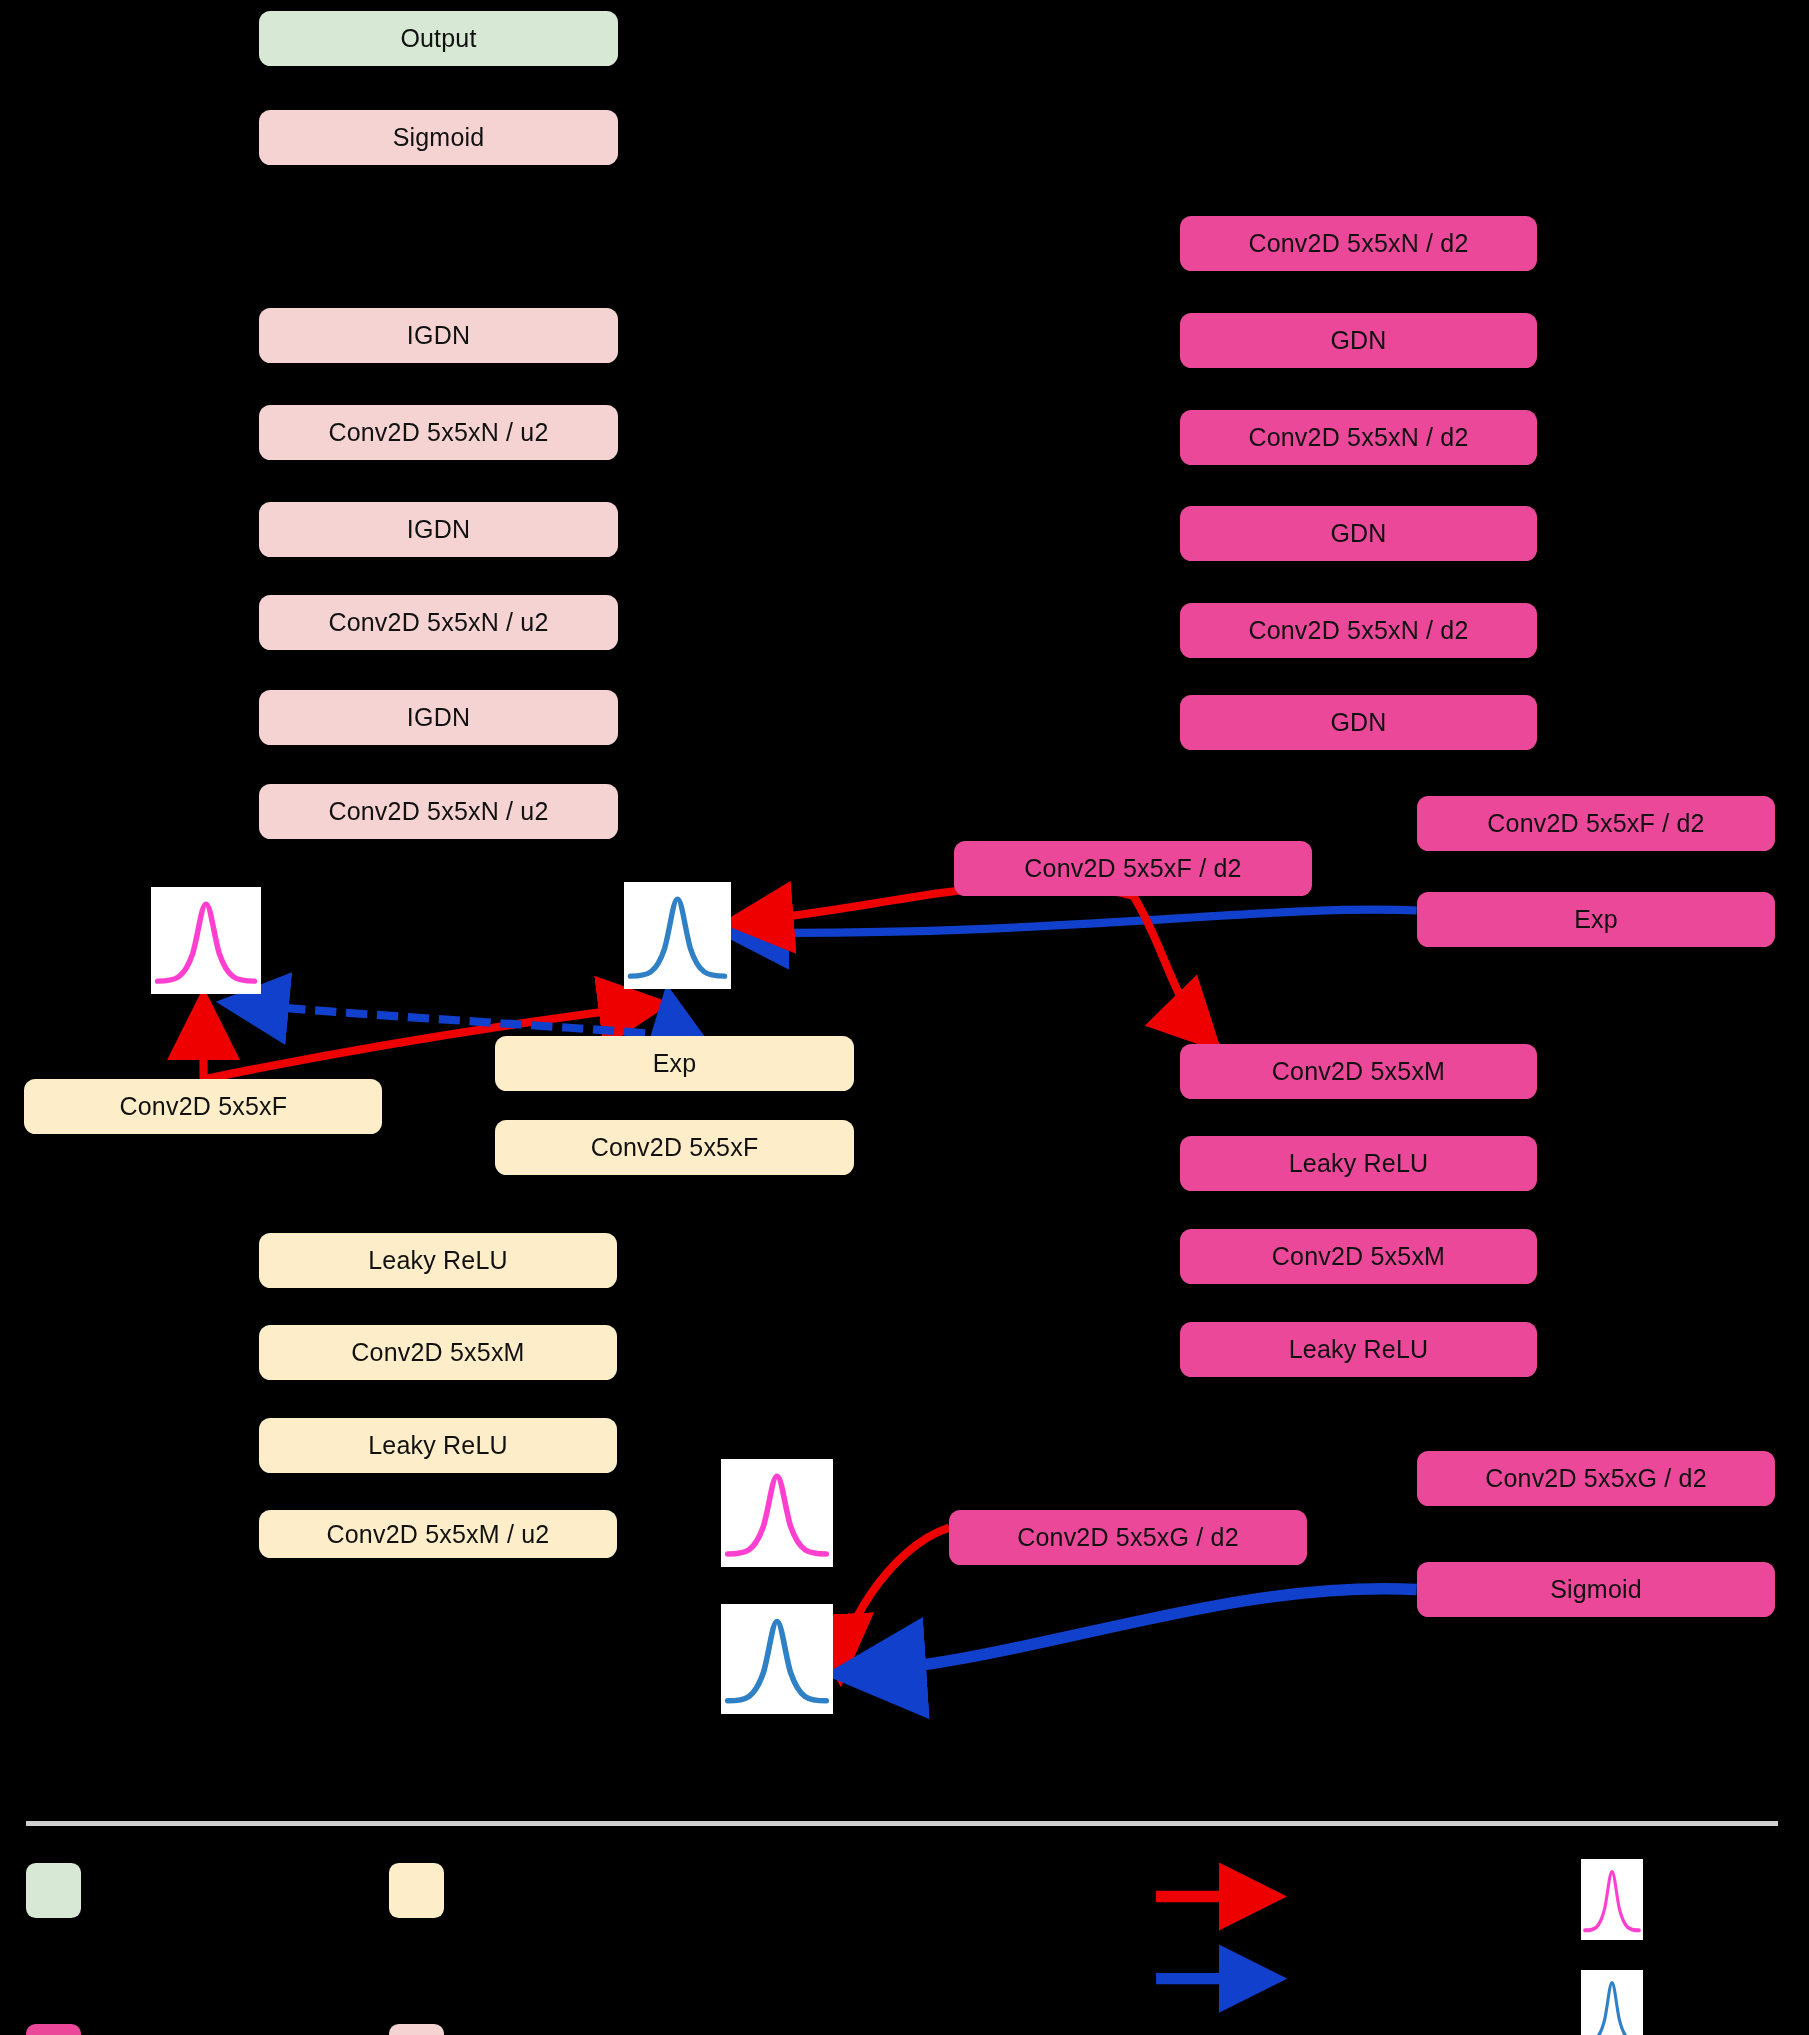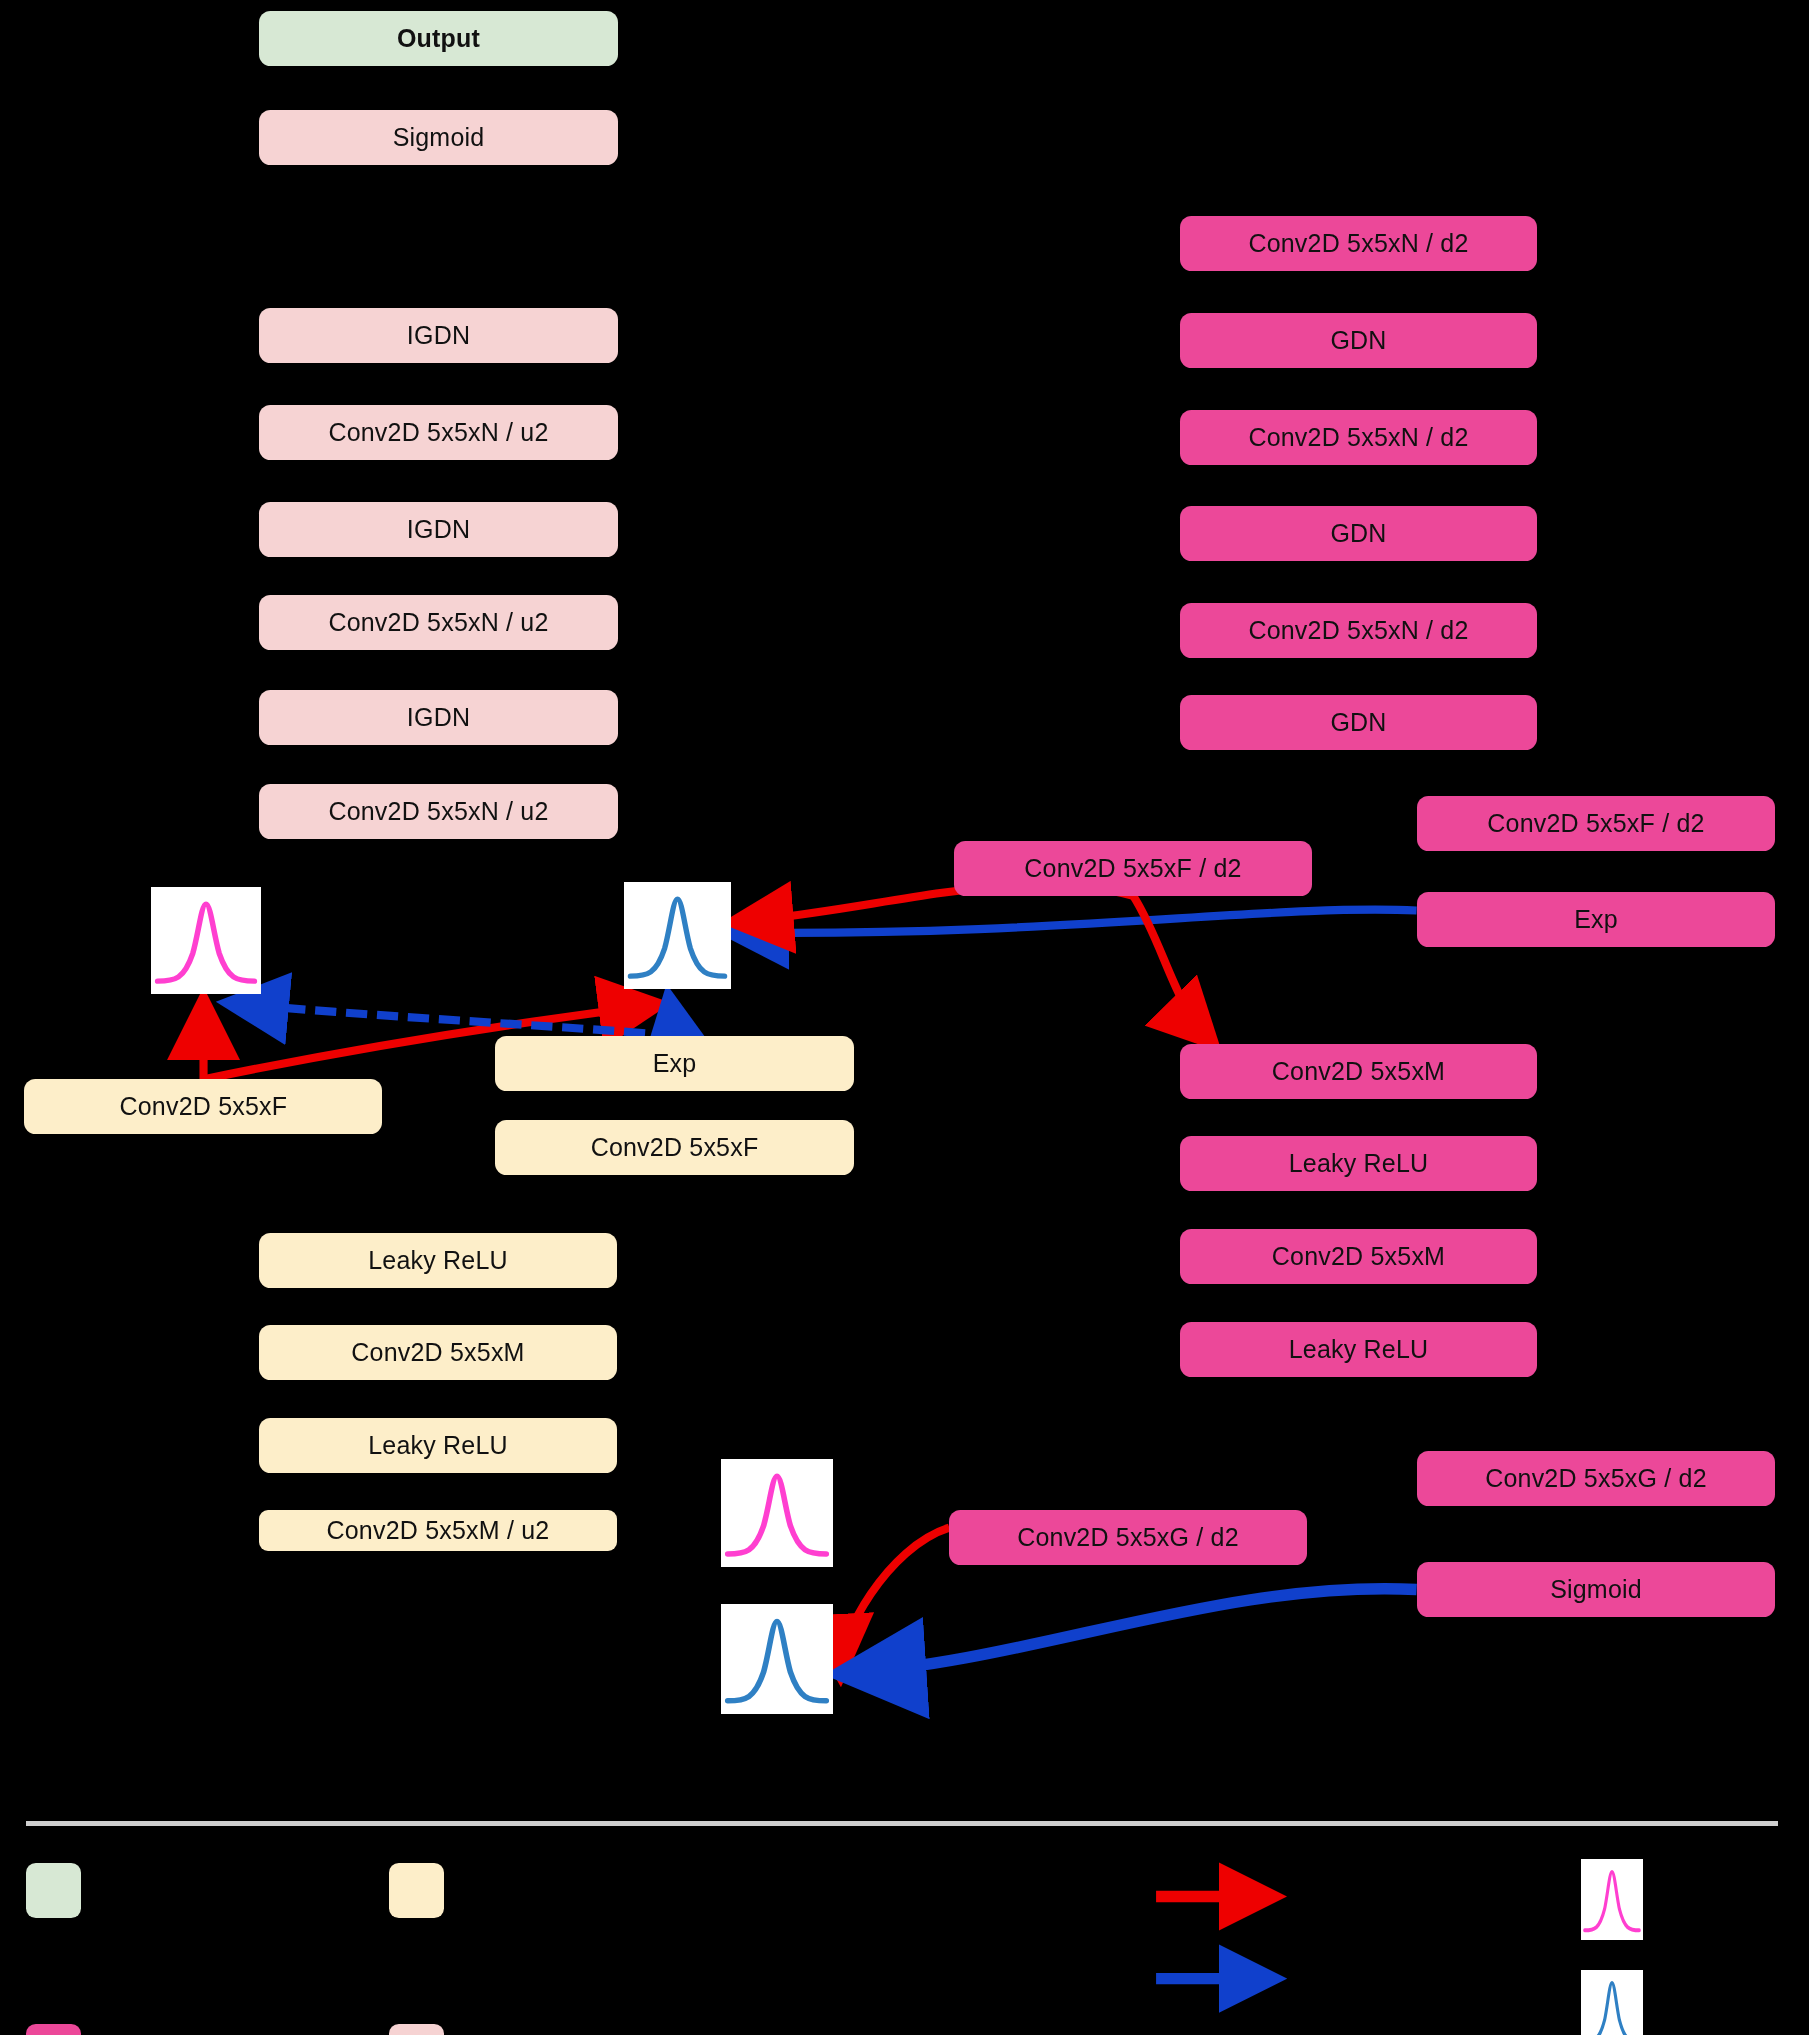--- a/index.html
+++ b/index.html
@@ -66,21 +66,21 @@
      magenta gaussian : blue dashed long left --&gt;
     <path d="M830,1272 C700,1260 480,1250 285,1232" fill="none" stroke="#1040cc" stroke-width="10" stroke-dasharray="26 12" marker-end="url(#ah-blue)"></path>
 
      blue gaussian (lower) : red --&gt;
     <path d="M1166,1876 C1090,1900 1030,2010 1032,2052" fill="none" stroke="#ee0000" stroke-width="10" marker-end="url(#ah-red)"></path>
 
      blue gaussian (lower) : blue S-curve --&gt;
     <path d="M1740,1952 C1500,1940 1270,2040 1040,2055" fill="none" stroke="#1040cc" stroke-width="14" marker-end="url(#ah-blue)"></path>
   </svg>
 
-<div class="node n-green" style="left: 259px; top: 10.6px; width: 359px; height: 55px; font-weight: bold;">
+<div class="node n-green" style="left: 259px; top: 10.6px; width: 359px; height: 55px;">
       <span>Output</span>
     </div>
     <div class="node n-pink" style="left: 259px; top: 110px; width: 359px; height: 55px;">
       <span>Sigmoid</span>
     </div>
     <div class="node n-pink" style="left: 259px; top: 308px; width: 359px; height: 55px;">
       <span>IGDN</span>
     </div>
     <div class="node n-pink" style="left: 259px; top: 405px; width: 359px; height: 55px;">
       <span>Conv2D 5x5xN / u2</span>
@@ -126,21 +126,21 @@
     </div>
     <div class="node n-cream" style="left: 259px; top: 1233px; width: 358px; height: 55px;">
       <span>Leaky ReLU</span>
     </div>
     <div class="node n-cream" style="left: 259px; top: 1325px; width: 358px; height: 55px;">
       <span>Conv2D 5x5xM</span>
     </div>
     <div class="node n-cream" style="left: 259px; top: 1418px; width: 358px; height: 55px;">
       <span>Leaky ReLU</span>
     </div>
-    <div class="node n-cream" style="left: 259px; top: 1510px; width: 358px; height: 41px; border-radius: 9px;">
+    <div class="node n-cream" style="left: 259px; top: 1510px; width: 358px; height: 48px;">
       <span>Conv2D 5x5xM / u2</span>
     </div>
     <div class="node n-blue" style="left: 1417px; top: 796px; width: 358px; height: 55px;">
       <span>Conv2D 5x5xF / d2</span>
     </div>
     <div class="node n-blue" style="left: 1417px; top: 892px; width: 358px; height: 55px;">
       <span>Exp</span>
     </div>
     <div class="node n-blue" style="left: 954px; top: 841px; width: 358px; height: 55px;">
       <span>Conv2D 5x5xF / d2</span>

